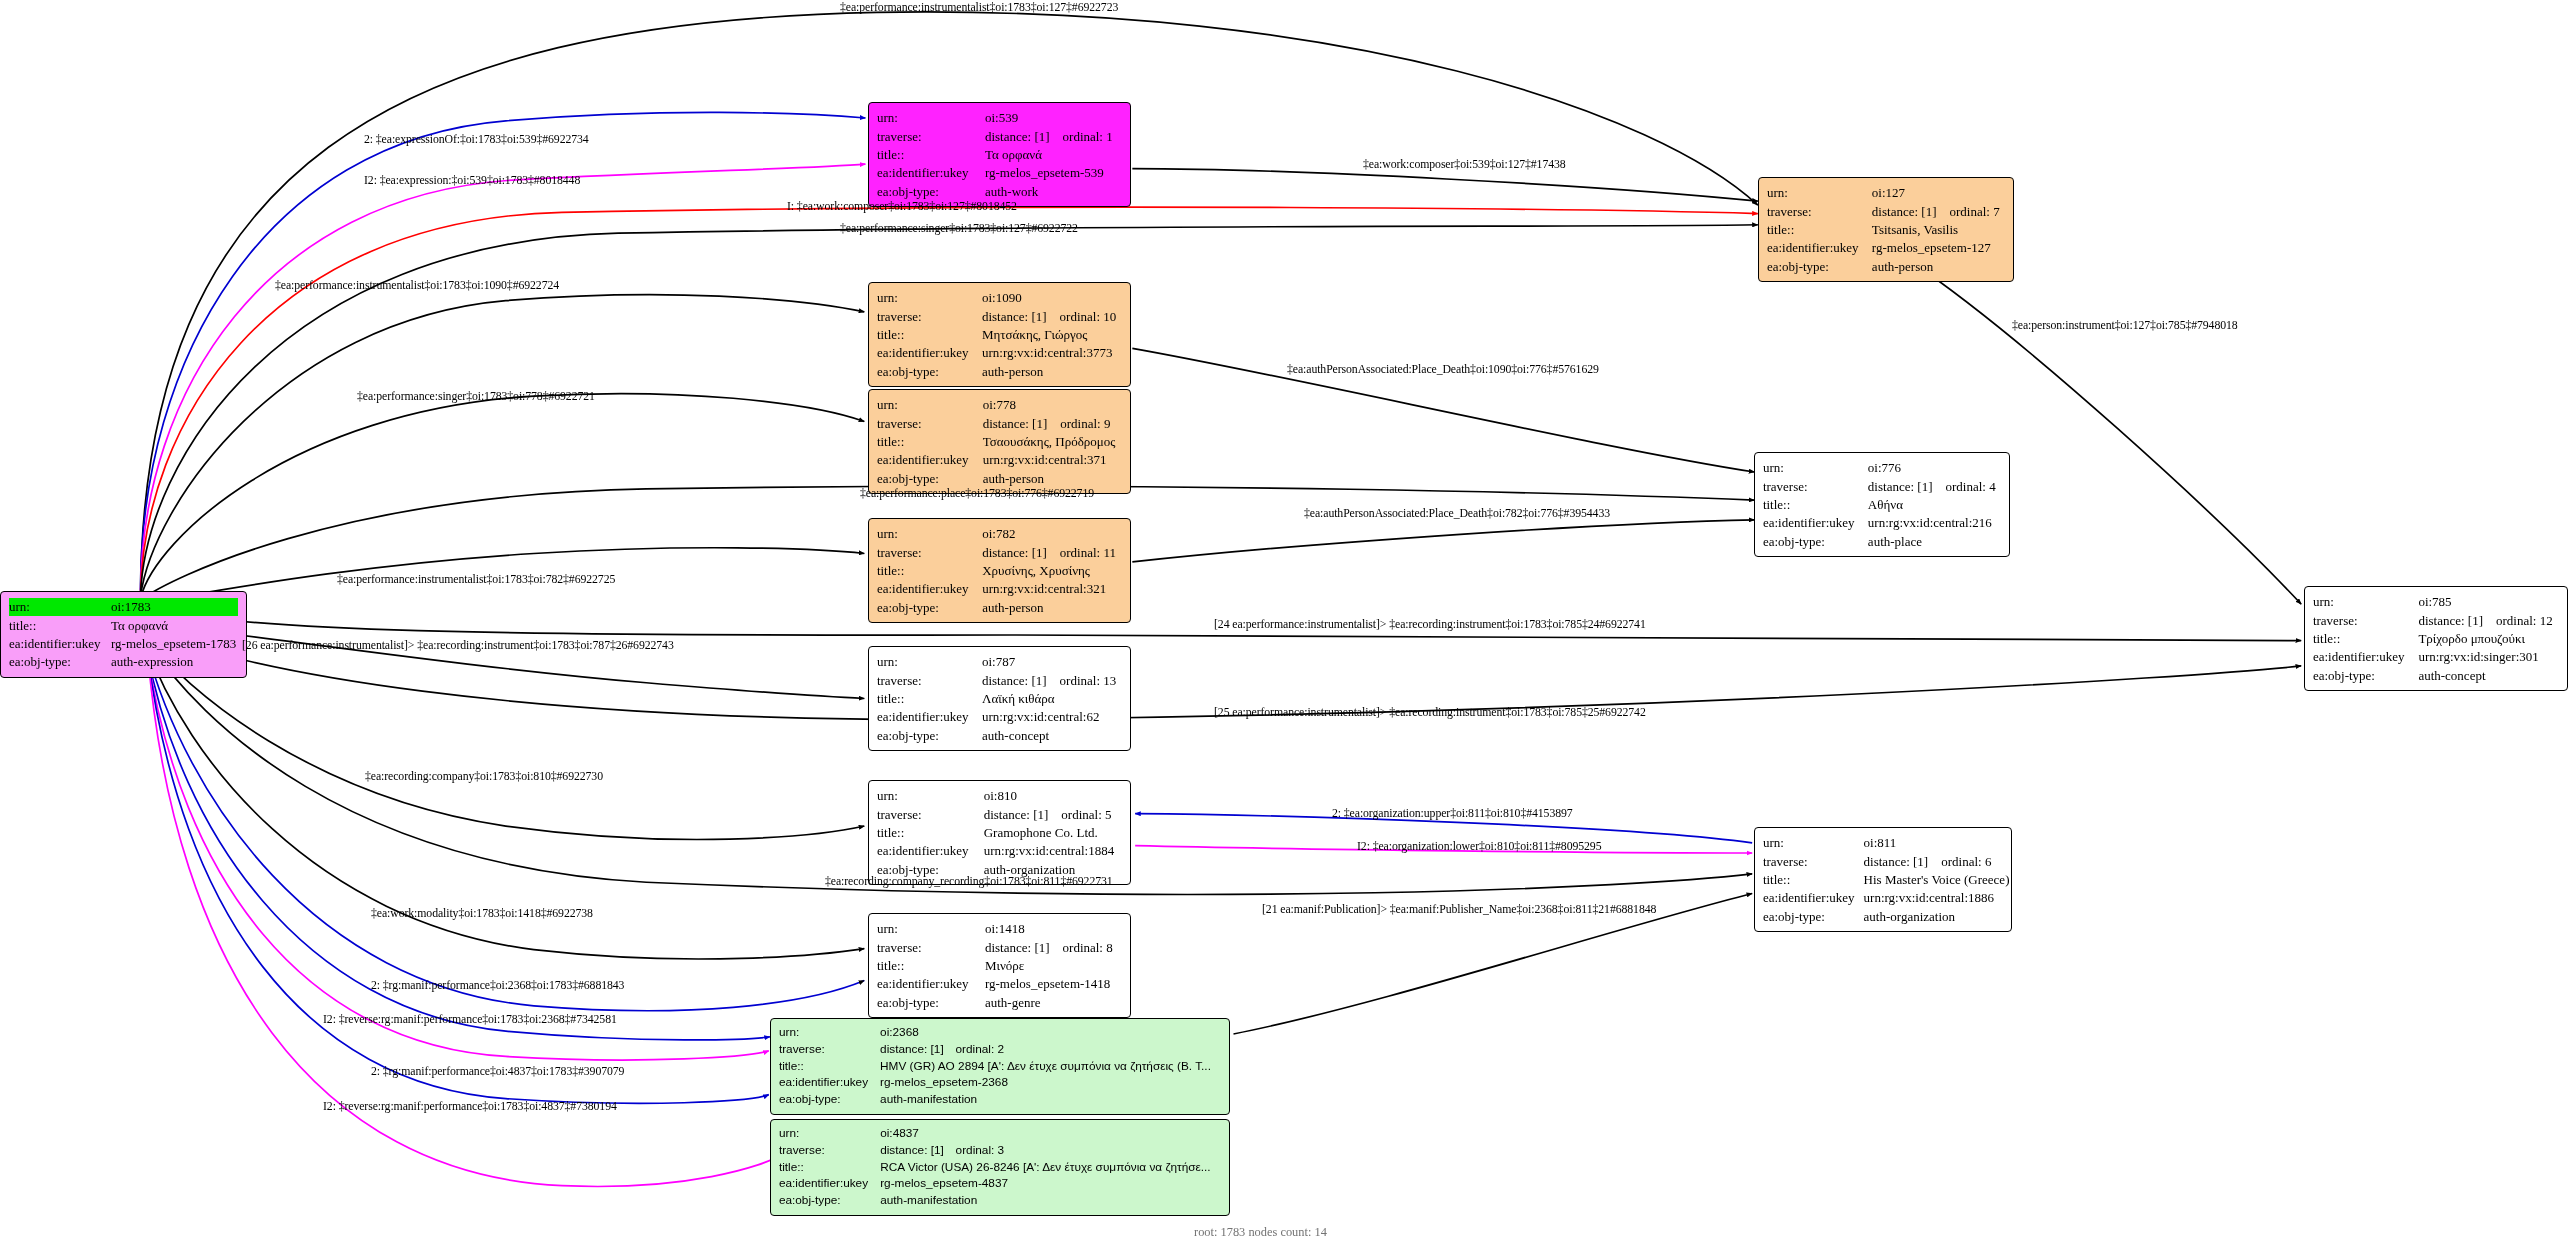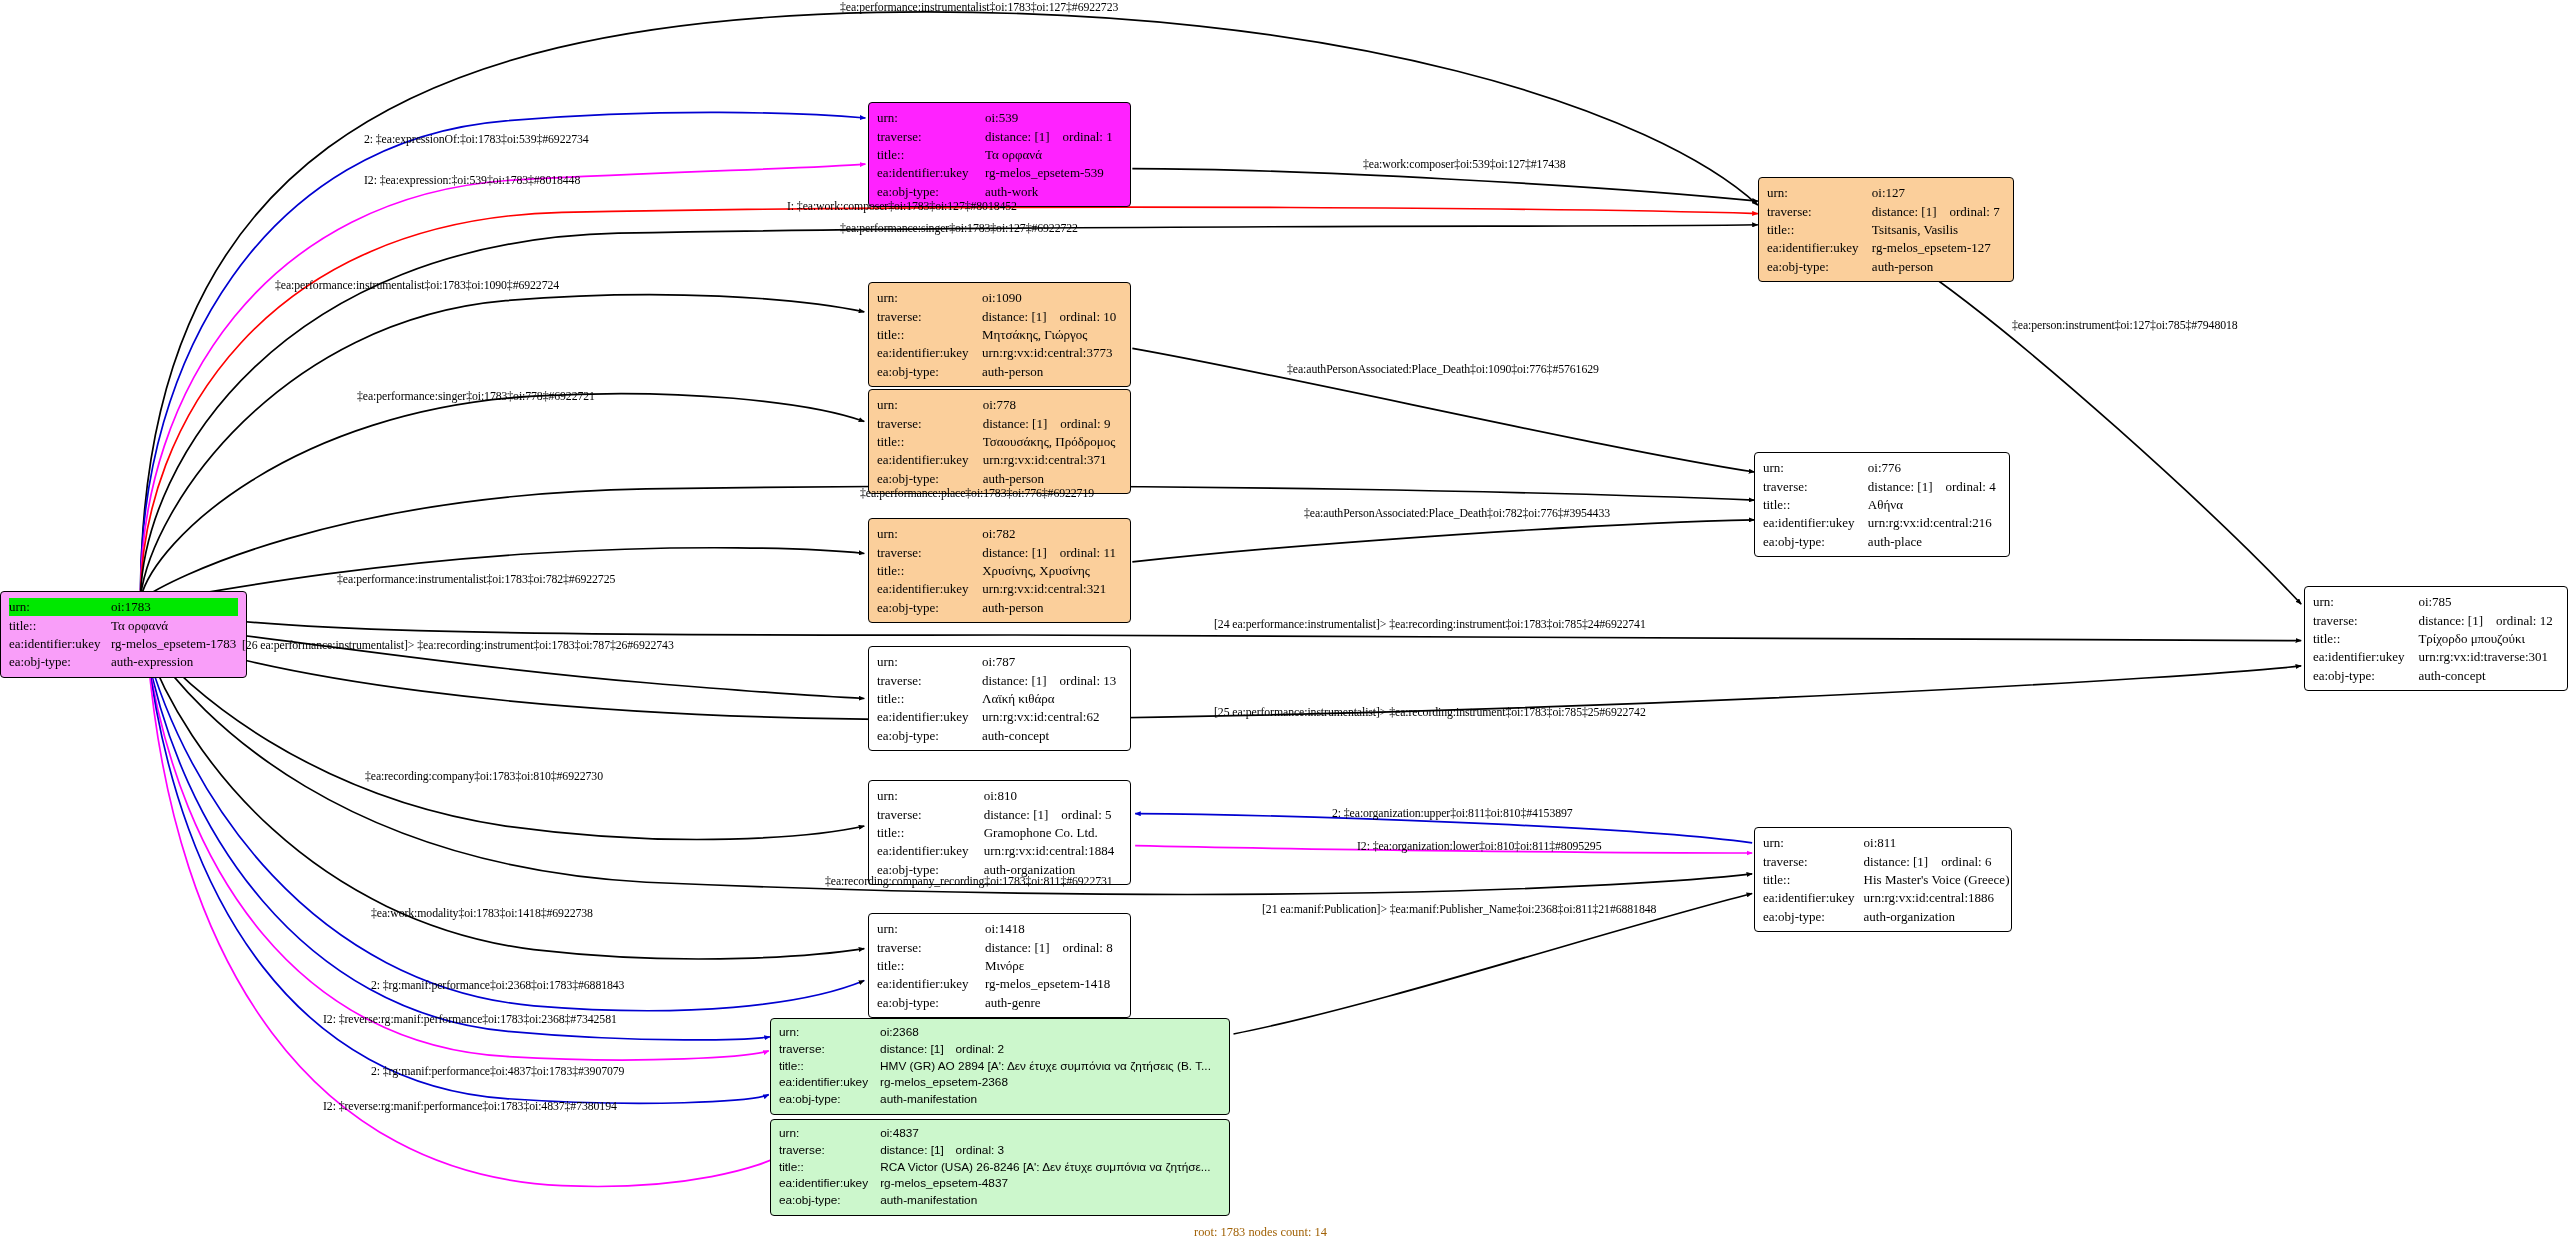--- a/index.html
+++ b/index.html
@@ -67,21 +67,21 @@
     font-size: 11.8px;
     color: #000000;
     white-space: nowrap;
     z-index: 6;
     background: transparent;
     letter-spacing: -0.1px;
   }
   .footer-label {
     position: absolute;
     font-size: 12.4px;
-    color: #a16207;
+    color: #737373;
     white-space: nowrap;
     z-index: 6;
   }
 </style>
 </head>
 <body>
 
 <div id="canvas">
 
   <svg id="edge-layer" viewBox="0 0 4584 2212" xmlns="http://www.w3.org/2000/svg">
@@ -515,21 +515,21 @@
       <tr>
         <td class="key">traverse:</td>
         <td class="val">distance: [1] ordinal: 12</td>
       </tr>
       <tr>
         <td class="key">title::</td>
         <td class="val">Τρίχορδο μπουζούκι</td>
       </tr>
       <tr>
         <td class="key">ea:identifier:ukey</td>
-        <td class="val">urn:rg:vx:id:traverse:301</td>
+        <td class="val">urn:rg:vx:id:singer:301</td>
       </tr>
       <tr>
         <td class="key">ea:obj-type:</td>
         <td class="val">auth-concept</td>
       </tr>
     </tbody>
       </table>
   </div>
 
   <div class="edge-label" style="left:840px; top:0px;">‡ea:performance:instrumentalist‡oi:1783‡oi:127‡#6922723</div>

